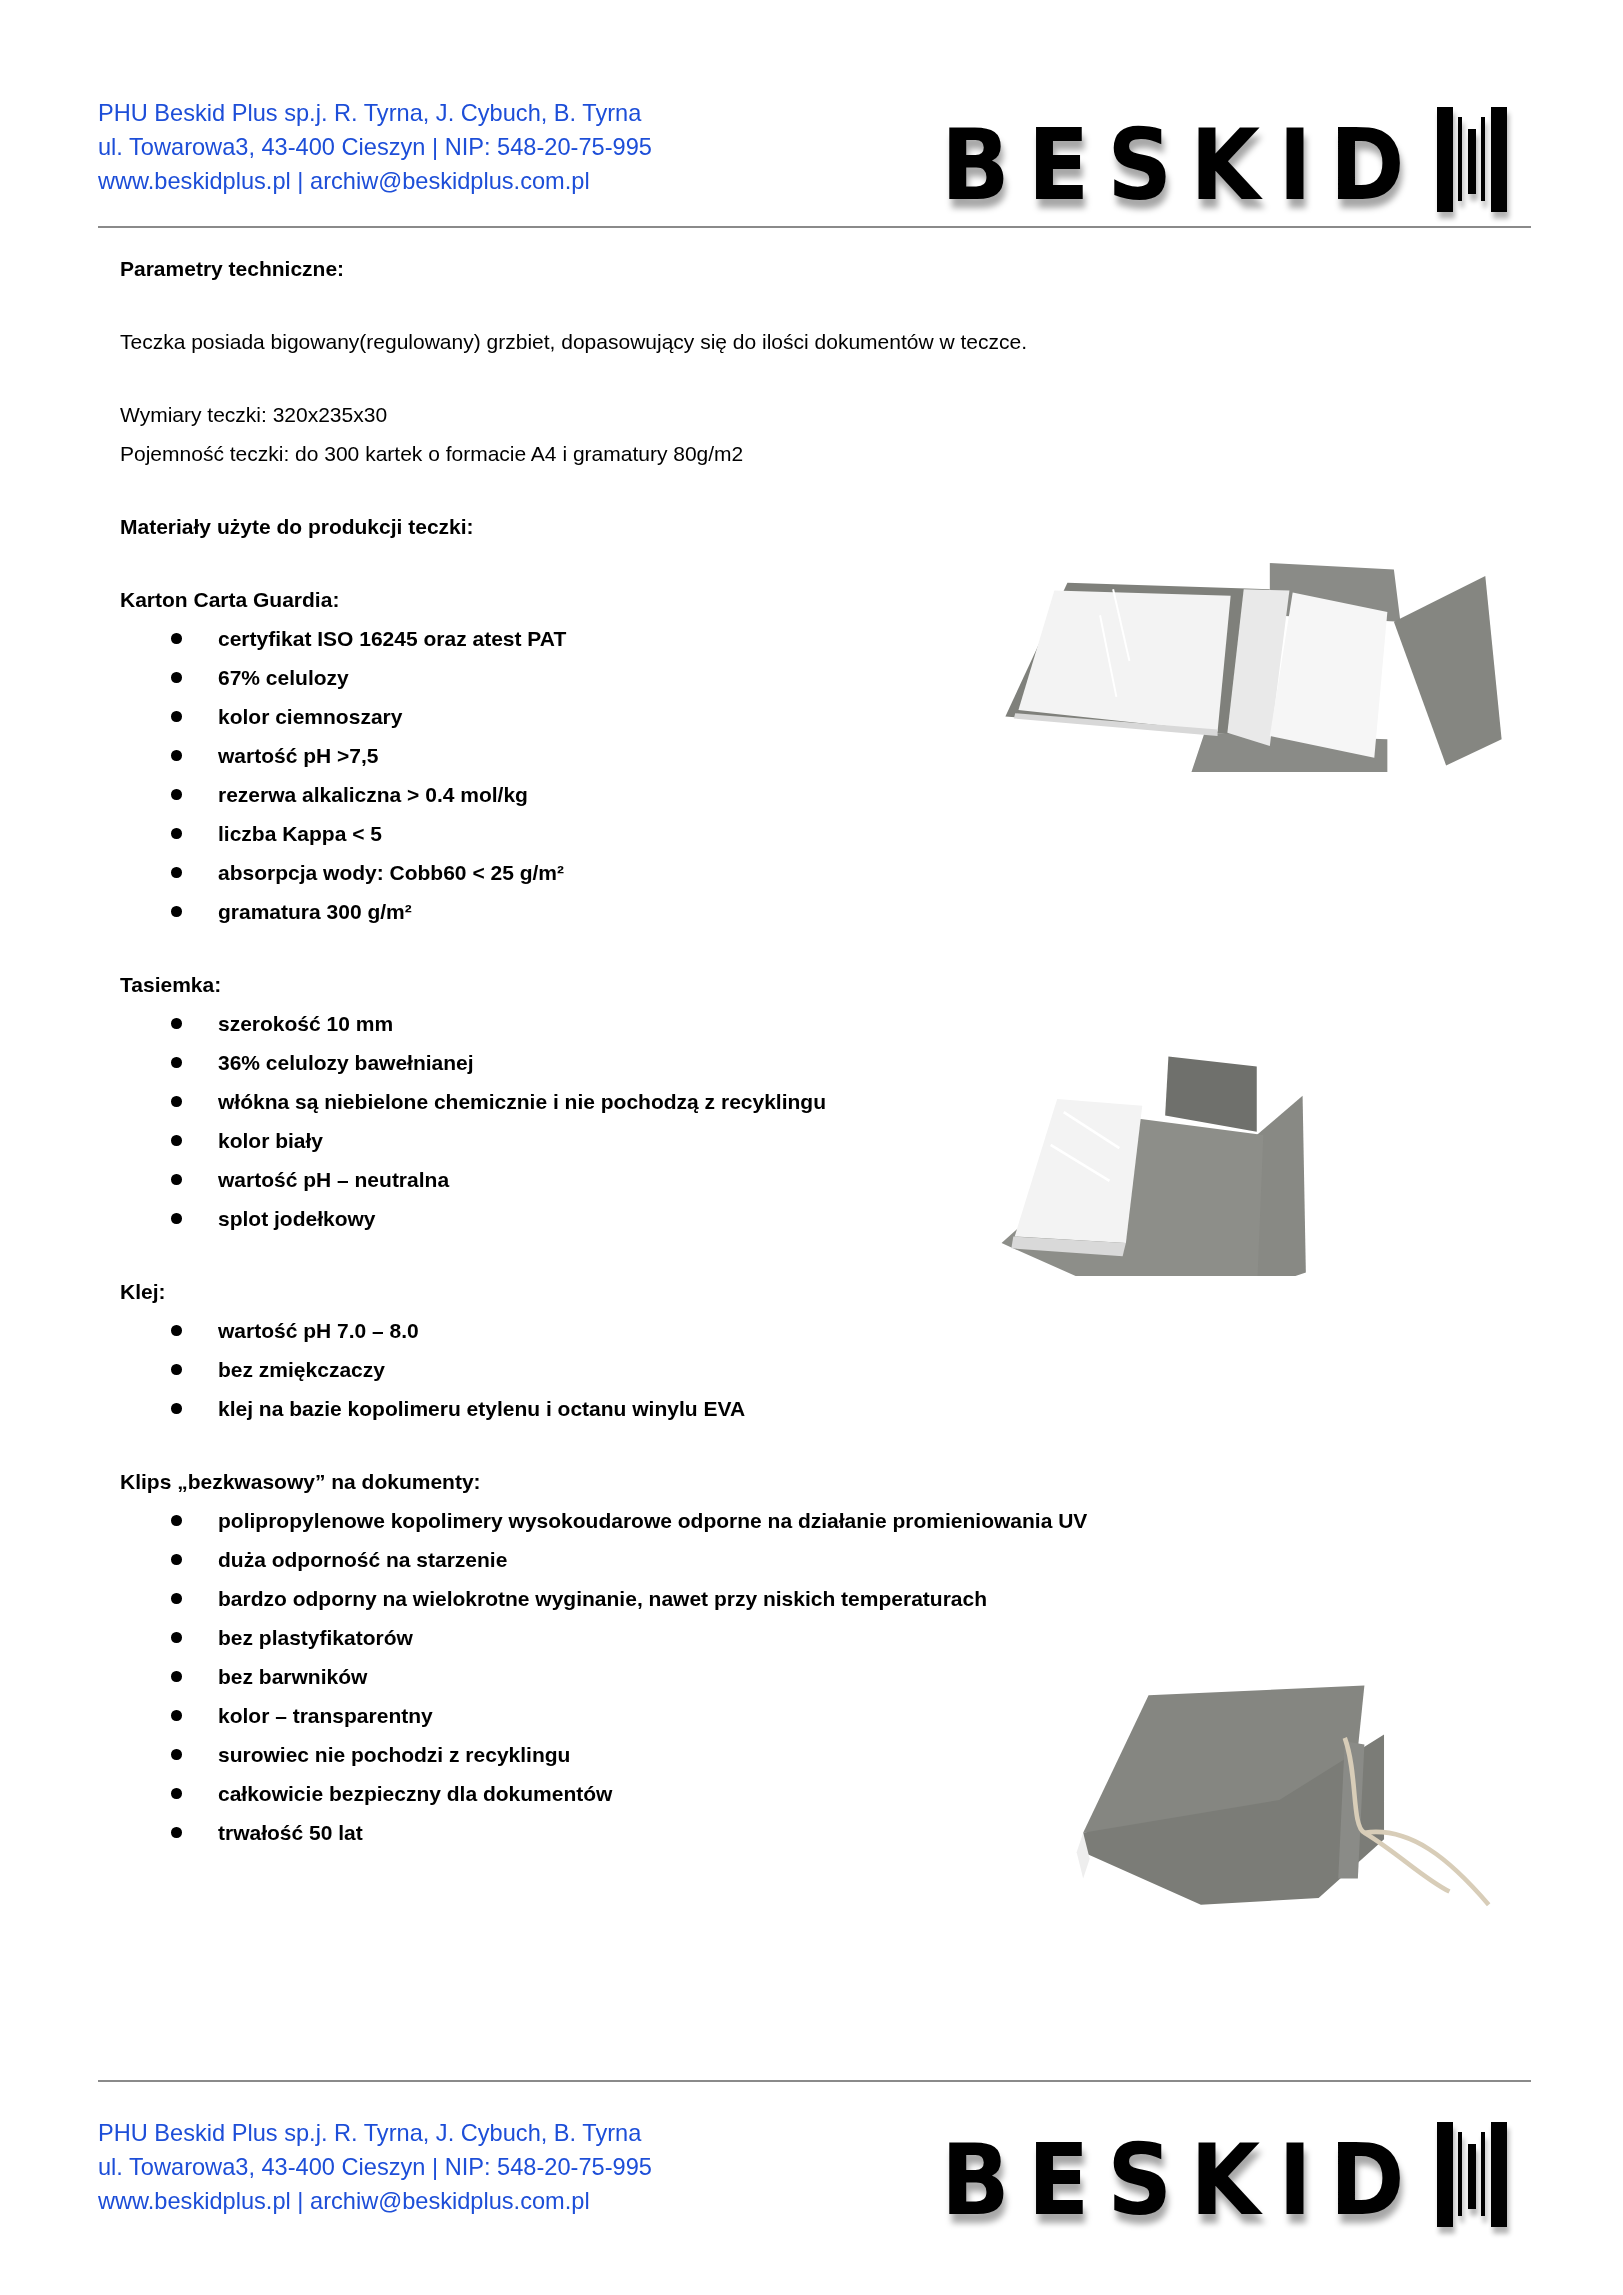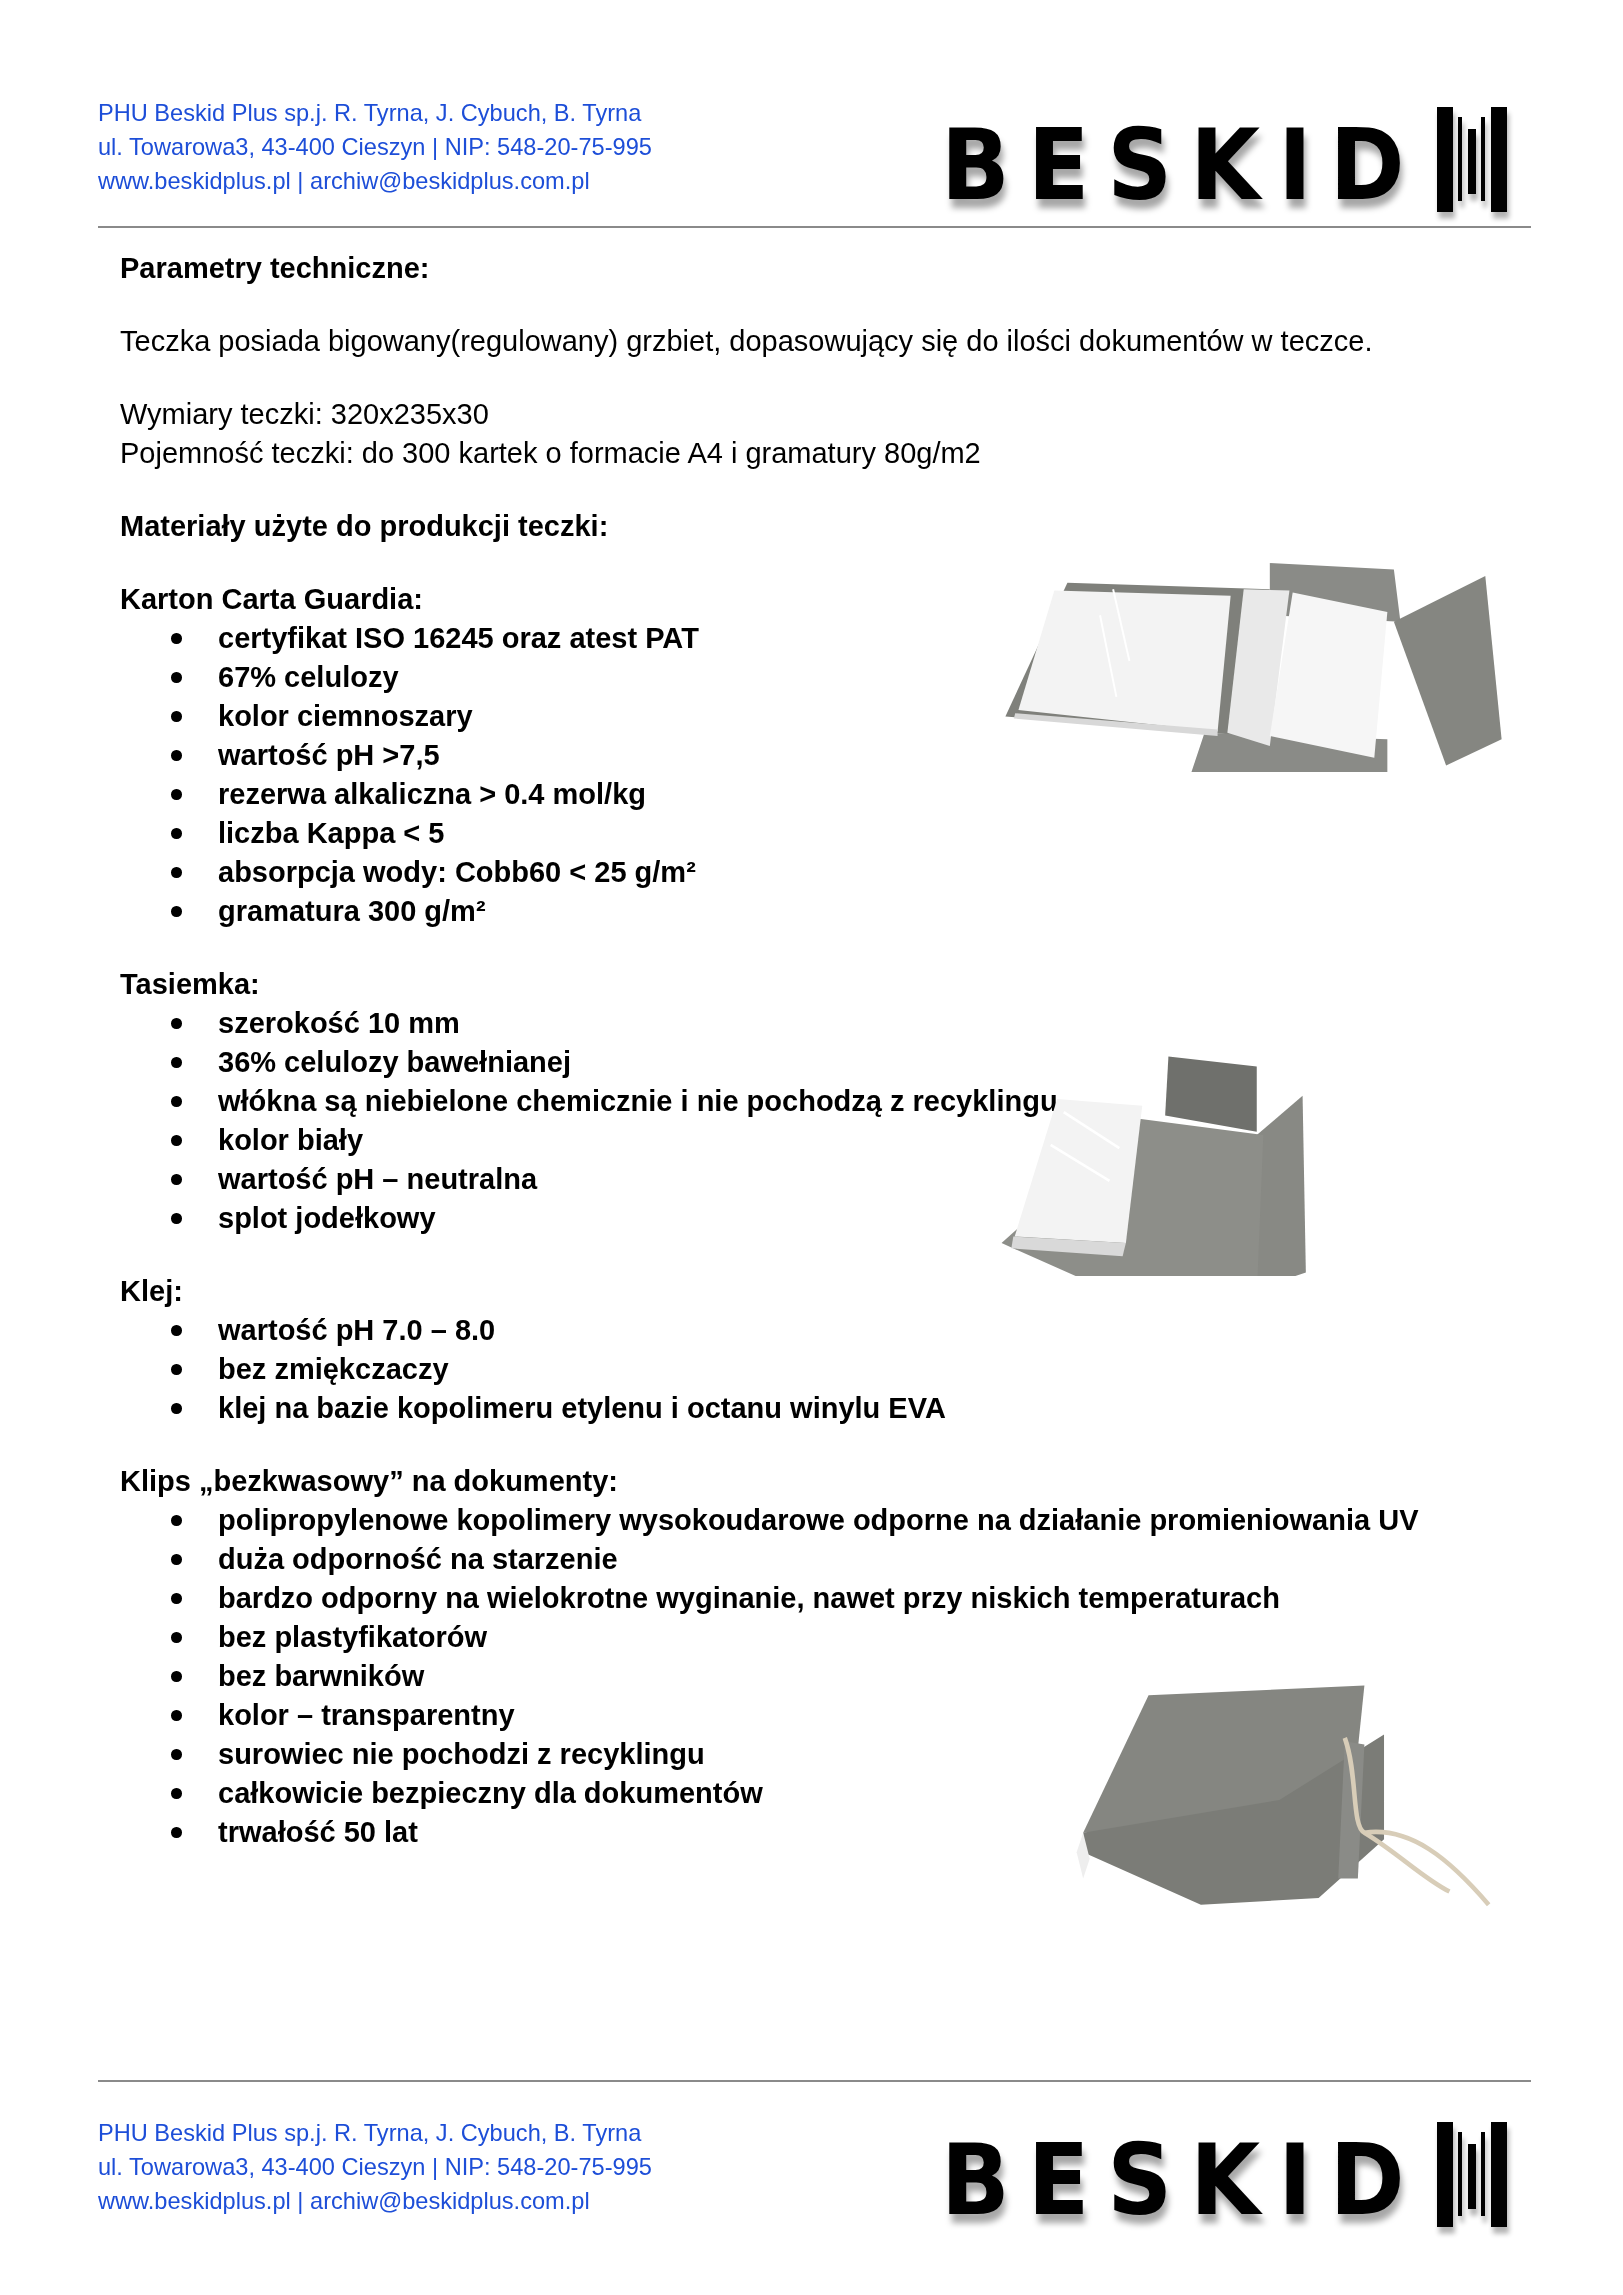--- a/index.html
+++ b/index.html
@@ -19,21 +19,21 @@
   .logo { position: absolute; left: 936px; width: 602px; height: 118px; }
   .logo.top { top: 95px; }
   .logo.bottom { top: 2110px; }
   .logo-text {
     position: absolute; left: 5.2px; top: 21px; font-family: "DejaVu Sans", sans-serif; font-weight: bold;
     font-size: 98px; line-height: 98px; letter-spacing: 19.6px; color: #000;
     text-shadow: 2.6px 9.2px 6.5px rgba(0,0,0,0.35); transform: scaleX(0.92); transform-origin: left top;
   }
   .logo-bars { position: absolute; left: 501px; top: 11.8px; width: 98px; height: 105px; }
   .logo-bars span { position: absolute; background: #000; box-shadow: 2px 6.5px 5.2px rgba(0,0,0,0.3); }
-  .content { position: absolute; left: 120px; top: 249px; width: 1374px; font-size: 29px; }
+  .content { position: absolute; left: 120px; top: 249px; width: 1374px; font-size: 21px; }
   .line { height: 39px; line-height: 39px; white-space: nowrap; }
   .bold { font-weight: bold; }
   .gap { height: 34px; }
   .bullet-list { margin: 0; padding: 0; list-style: none; font-weight: bold; }
   .bullet-item { position: relative; padding-left: 98px; height: 39px; line-height: 39px; white-space: nowrap; }
   .bullet-dot {
     position: absolute; left: 51px; top: 14.4px; width: 10.5px; height: 10.5px; border-radius: 50%; background: #000;
   }
   .product-photo { position: absolute; }
   .photo1 { left: 995px; top: 550px; width: 517px; height: 222px; }

